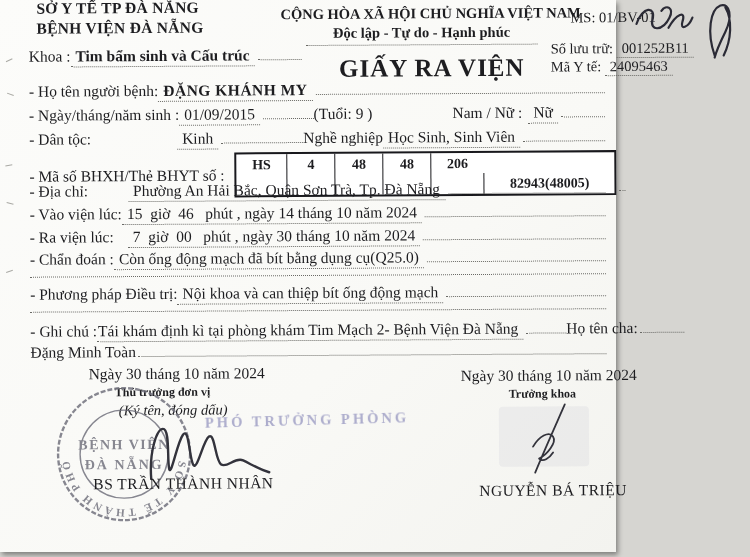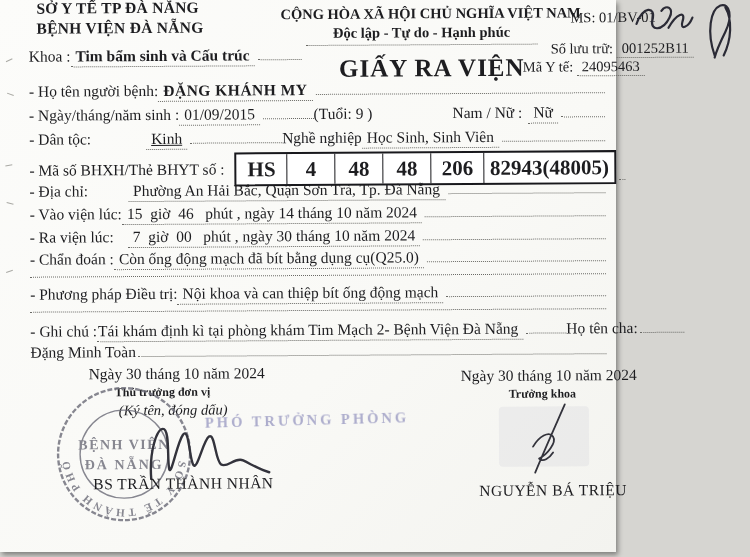--- a/index.html
+++ b/index.html
@@ -25,23 +25,23 @@
   
   .hdr-left{left:38px;font-size:15.5px;font-weight:bold;letter-spacing:.3px;}
   .rep-block{left:282px;width:282px;text-align:center;}
   .rep1{font-size:14.5px;font-weight:bold;}
   .rep2{font-size:14.5px;font-weight:bold;margin-top:2px;}
   .rep-underline{margin:3px auto 0 auto;width:232px;border-bottom:1.5px dotted #6a6a66;}
   .title{left:323px;width:220px;text-align:center;font-size:25px;font-weight:bold;letter-spacing:1px;}
   .hdr-right{font-size:14.5px;}
   
   .bhyt-table{display:flex;border:2px solid #18181c;background:#fff;margin-left:10px;}
-  .bhyt-cell{border-left:1.6px solid #18181c;padding:3px 0 2px 0;text-align:center;font-weight:bold;font-size:21px;}
+  .bhyt-cell{border-left:1.6px solid #18181c;padding:3px 0 2px 0;text-align:center;font-weight:bold;font-size:14px;}
   .bhyt-cell:first-child{border-left:none;}
-  .c0{width:50px;}.c1{width:47px;}.c2{width:47px;}.c3{width:47px;}.c4{width:52px;}.c5{width:130px;}
+  .c0{width:50px;}.c1{width:47px;}.c2{width:47px;}.c3{width:47px;}.c4{width:52px;}.c5{width:130px;margin-top:20px;}
   
   .sigdate{font-size:15.5px;}
   .sigrole{font-size:12px;font-weight:bold;}
   .signote{font-size:14.5px;font-style:italic;}
   .signame{font-size:15.5px;letter-spacing:.5px;}
   .stamp-blue{
     color:#9a9ac2;font-weight:bold;font-size:14.5px;letter-spacing:3px;
     opacity:.8;filter:blur(.4px);transform:rotate(-1.2deg);
   }
   .pencil{position:absolute;border-top:1.3px solid #a9a9a4;width:7px;}
@@ -60,21 +60,21 @@
     <div class="rep1">CỘNG HÒA XÃ HỘI CHỦ NGHĨA VIỆT NAM</div>
     <div class="rep2">Độc lập - Tự do - Hạnh phúc</div>
     <div class="rep-underline"></div>
   </div>
 
   <div class="abs hdr-right" style="left:572px;top:11px;">MS: 01/BV-01</div>
   <div class="abs hdr-right" style="left:552px;top:42px;">
     <span>Số lưu trữ:</span>
     <span class="dotv">001252B11</span>
   </div>
-  <div class="abs hdr-right" style="left:524px;top:60px;">
+  <div class="abs hdr-right" style="left:552px;top:60px;">
     <span>Mã Y tế:</span>
     <span class="dotv">24095463</span>
   </div>
 
   <svg class="abs" style="left:630px;top:0px;" width="118" height="66" viewBox="0 0 118 66">
     <g fill="none" stroke="#2b2b36" stroke-width="2.2" stroke-linecap="round">
       <path d="M8,26 C14,8 28,8 24,22 C21,33 34,34 41,20 C46,10 38,6 33,13 M40,30 C48,16 58,12 54,24 C51,33 60,30 64,20"></path>
       <path d="M86,58 C78,34 82,12 92,8 C102,5 104,20 97,34 C92,44 88,52 86,60 M97,10 C104,22 103,42 95,58"></path>
     </g>
   </svg>
@@ -99,21 +99,21 @@
     <span class="leader" style="max-width:120px;"></span>
     <span>(Tuổi: 9 )</span>
     <span style="display:inline-block;width:80px;"></span>
     <span>Nam / Nữ :</span>
     <span class="dotv" style="margin-left:6px;">Nữ</span>
     <span class="leader-short"></span>
   </div>
 
   <div class="row" style="top:129px;">
     <span>- Dân tộc:</span>
-    <span class="dotv" style="margin-left:55px;text-decoration:underline;">Kinh</span>
+    <span class="dotv" style="margin-left:86px;">Kinh</span>
     <span class="leader" style="max-width:92px;"></span>
     <span>Nghề nghiệp</span>
     <span class="dotv">Học Sinh, Sinh Viên</span>
     <span class="leader"></span>
   </div>
 
   <div class="row" style="top:152px;align-items:center;">
     <span>- Mã số BHXH/Thẻ BHYT số :</span>
     <span class="bhyt-table">
       <span class="bhyt-cell c0">HS</span>

